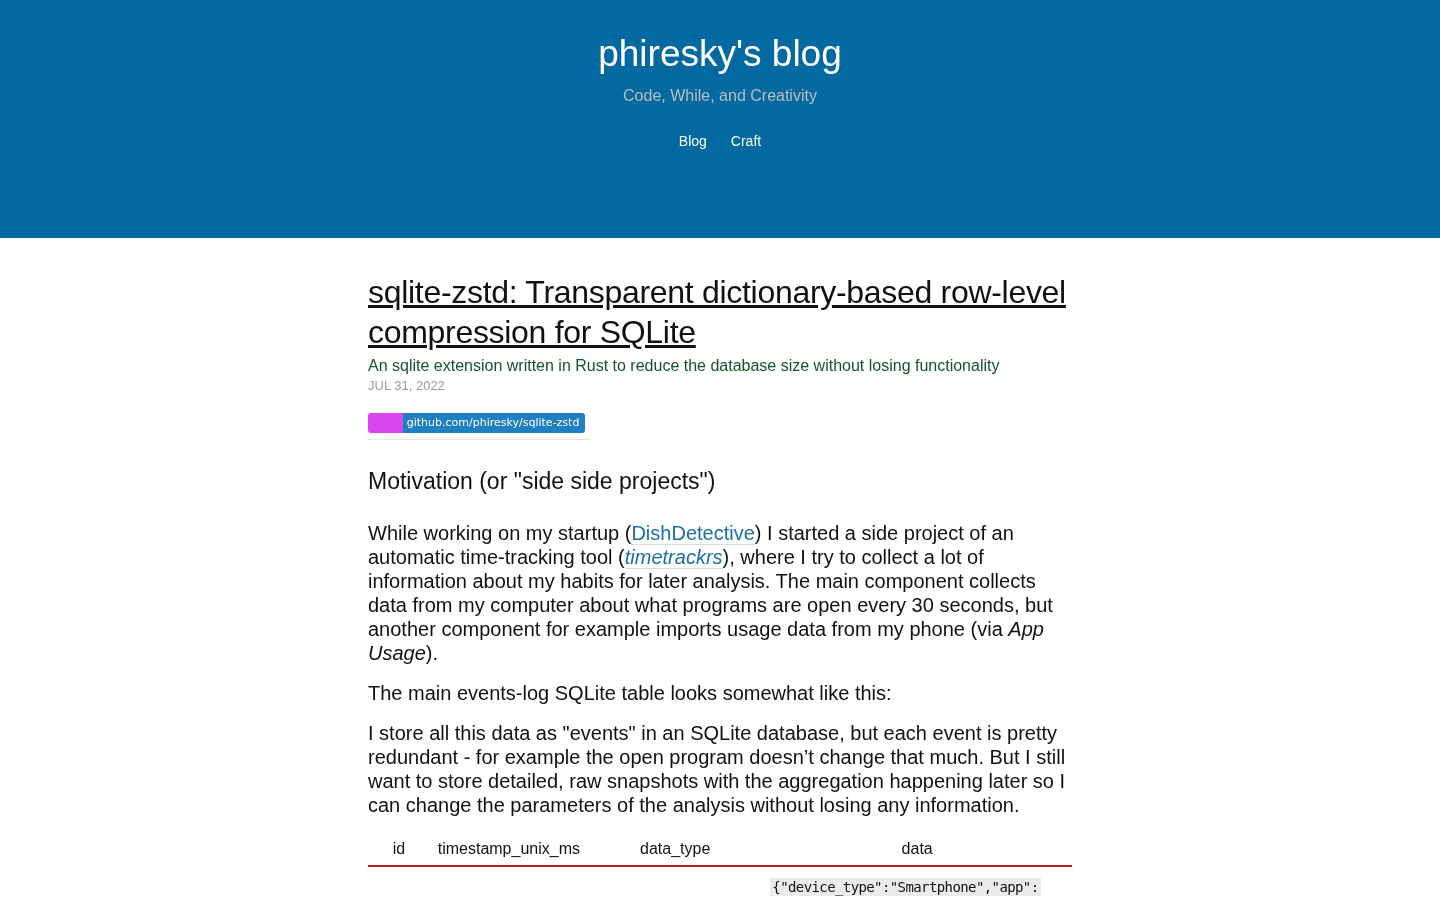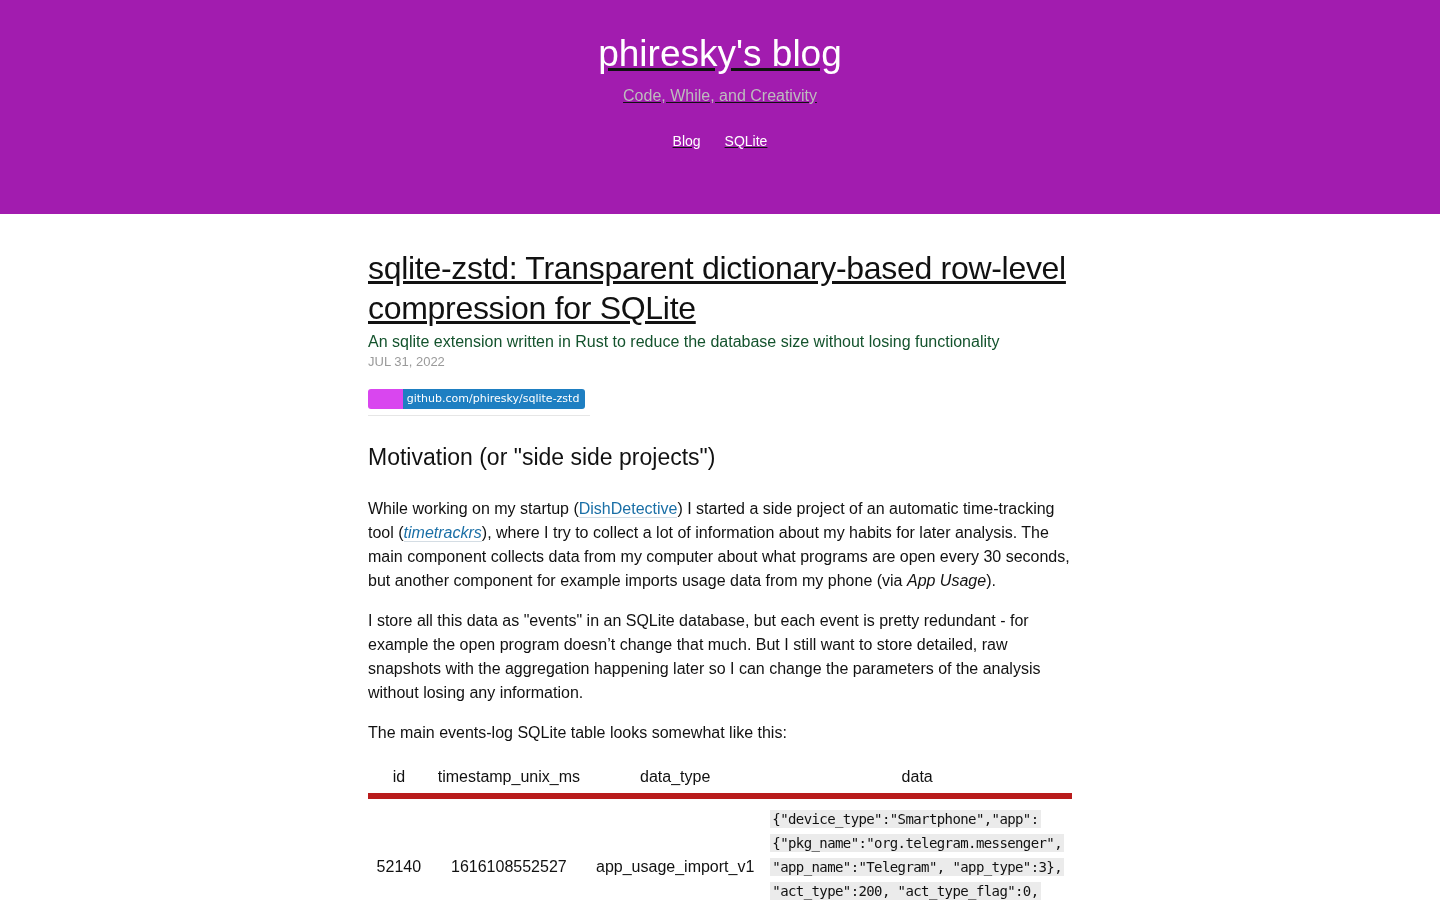--- a/index.html
+++ b/index.html
@@ -1,24 +1,23 @@
 <!DOCTYPE html>
 <html><head>
   <meta charset="utf-8">
   <style>
     * { box-sizing: border-box; margin: 0; padding: 0; }
     html, body { width: 1440px; height: 900px; overflow: hidden; background: #ffffff; }
     body { font-family: "Liberation Sans", sans-serif; color: #111; }
 
     .site-header {
-      background: #a21caf;
-      height: 214px;
+      background: #0369a1;
+      height: 238px;
       text-align: center;
       padding-top: 32px;
-      text-decoration: underline;
     }
     .site-title {
       font-family: "Liberation Sans", sans-serif;
       font-size: 37px;
       font-weight: 400;
       color: #ffffff;
       line-height: 44px;
       letter-spacing: 0px;
     }
     .site-subtitle {
@@ -96,21 +95,21 @@
 
     h2.section-heading {
       font-size: 23px;
       font-weight: 400;
       line-height: 30px;
       color: #111;
       margin-top: 26px;
     }
 
     p.para {
-      font-size: 16px;
+      font-size: 20px;
       line-height: 24px;
       color: #111;
       margin-top: 16px;
     }
     p.para.first { margin-top: 25px; }
     a.inline-link {
       color: #1a6fa6;
       text-decoration: none;
       border-bottom: 1px solid #d4dde4;
     }
@@ -119,21 +118,21 @@
     table.events {
       width: 704px;
       border-collapse: collapse;
       margin-top: 18px;
       font-size: 16px;
     }
     table.events th {
       font-weight: 400;
       text-align: center;
       padding: 2px 8px 4px 8px;
-      border-bottom: 6px solid #b91c1c;
+      border-bottom: 2px solid #b91c1c;
       line-height: 24px;
     }
     table.events td {
       text-align: center;
       padding: 8px 8px;
       vertical-align: middle;
       line-height: 24px;
     }
     table.events td.data-cell { text-align: left; padding-left: 8px; }
     code.json {
@@ -148,43 +147,43 @@
     }
   </style>
 </head>
 <body>
 
 <header class="site-header">
   <div class="site-title">phiresky's blog</div>
   <div class="site-subtitle">Code, While, and Creativity</div>
   <nav class="site-nav">
     <a href="#">Blog</a>
-    <a href="#">SQLite</a>
+    <a href="#">Craft</a>
   </nav>
 </header>
 
 <main class="content">
   <h1 class="post-title">sqlite-zstd: Transparent dictionary-based row-level compression for SQLite</h1>
   <div class="post-subtitle">An sqlite extension written in Rust to reduce the database size without losing functionality</div>
   <div class="post-date">JUL 31, 2022</div>
 
   <div class="badge-wrap">
     <a href="#" class="badge">
       <span class="badge-label">repo</span>
       <span class="badge-value">github.com/phiresky/sqlite-zstd</span>
     </a>
   </div>
 
   <h2 class="section-heading">Motivation (or "side side projects")</h2>
 
   <p class="para first"><span>While working on my startup (</span><a href="#" class="inline-link">DishDetective</a><span>) I started a side project of an automatic time-tracking tool (</span><a href="#" class="inline-link"><em>timetrackrs</em></a><span>), where I try to collect a lot of information about my habits for later analysis. The main component collects data from my computer about what programs are open every 30 seconds, but another component for example imports usage data from my phone (via </span><em>App Usage</em><span>).</span></p>
 
+  <p class="para">The main events-log SQLite table looks somewhat like this:</p>
+
   <p class="para">I store all this data as "events" in an SQLite database, but each event is pretty redundant - for example the open program doesn’t change that much. But I still want to store detailed, raw snapshots with the aggregation happening later so I can change the parameters of the analysis without losing any information.</p>
-
-  <p class="para">The main events-log SQLite table looks somewhat like this:</p>
 
   <table class="events">
     <thead>
       <tr>
         <th style="width:64px">id</th>
         <th style="width:142px">timestamp_unix_ms</th>
         <th style="width:170px">data_type</th>
         <th>data</th>
       </tr>
     </thead>

